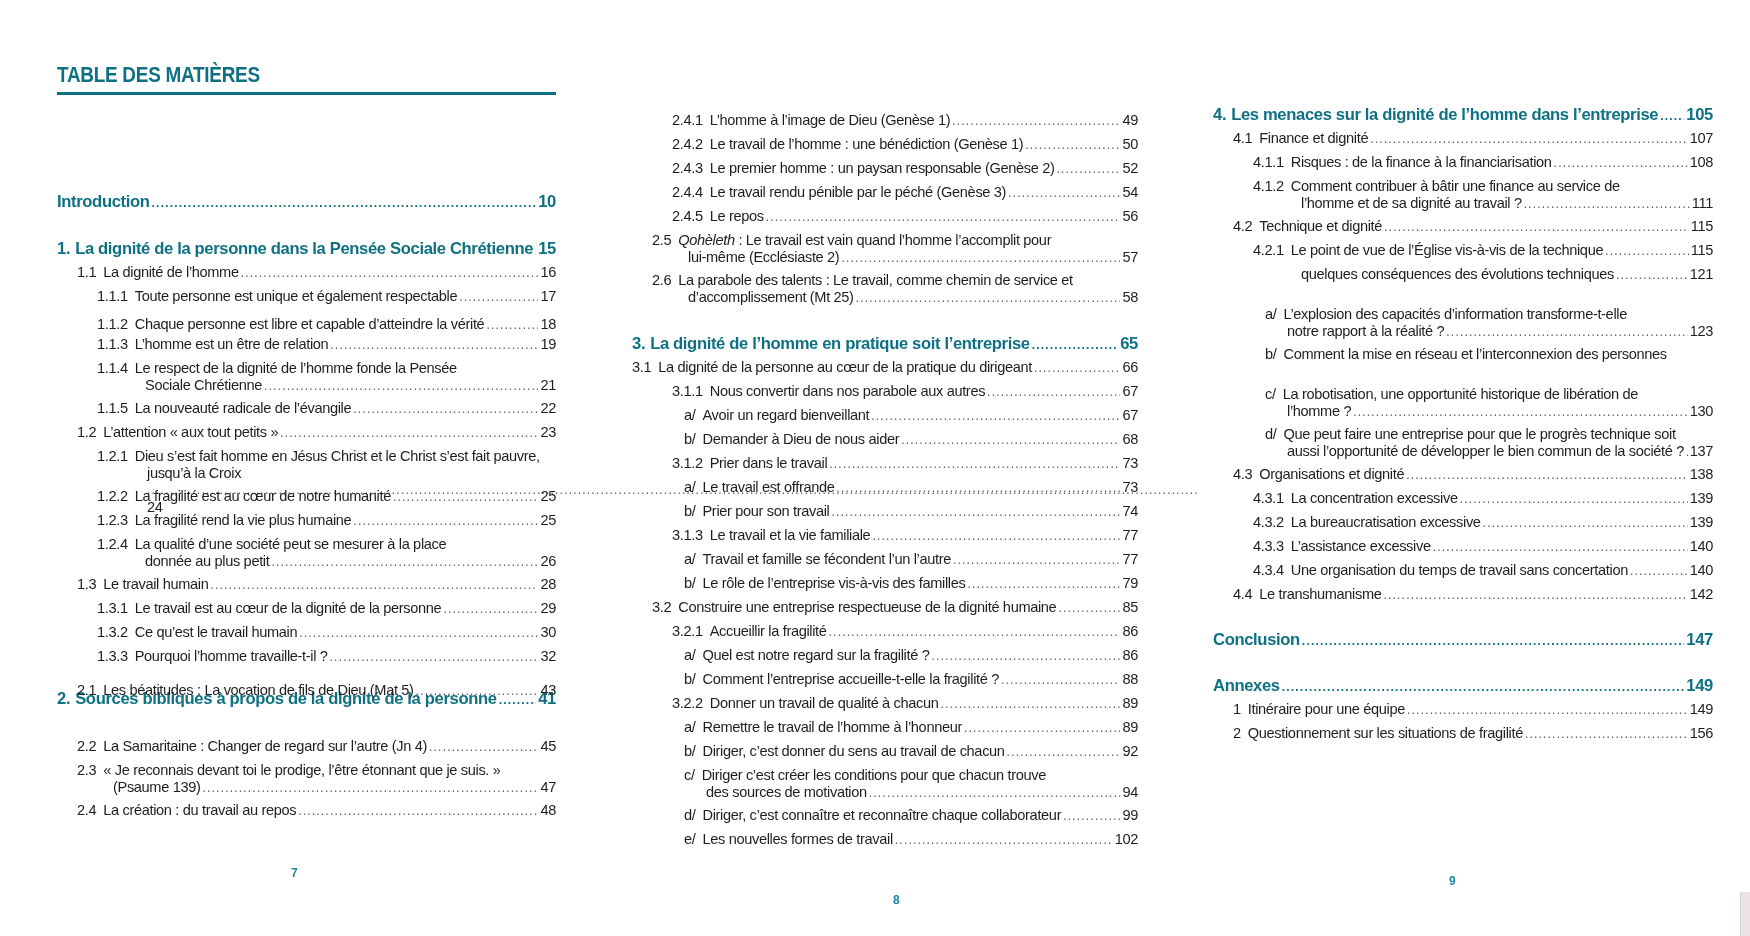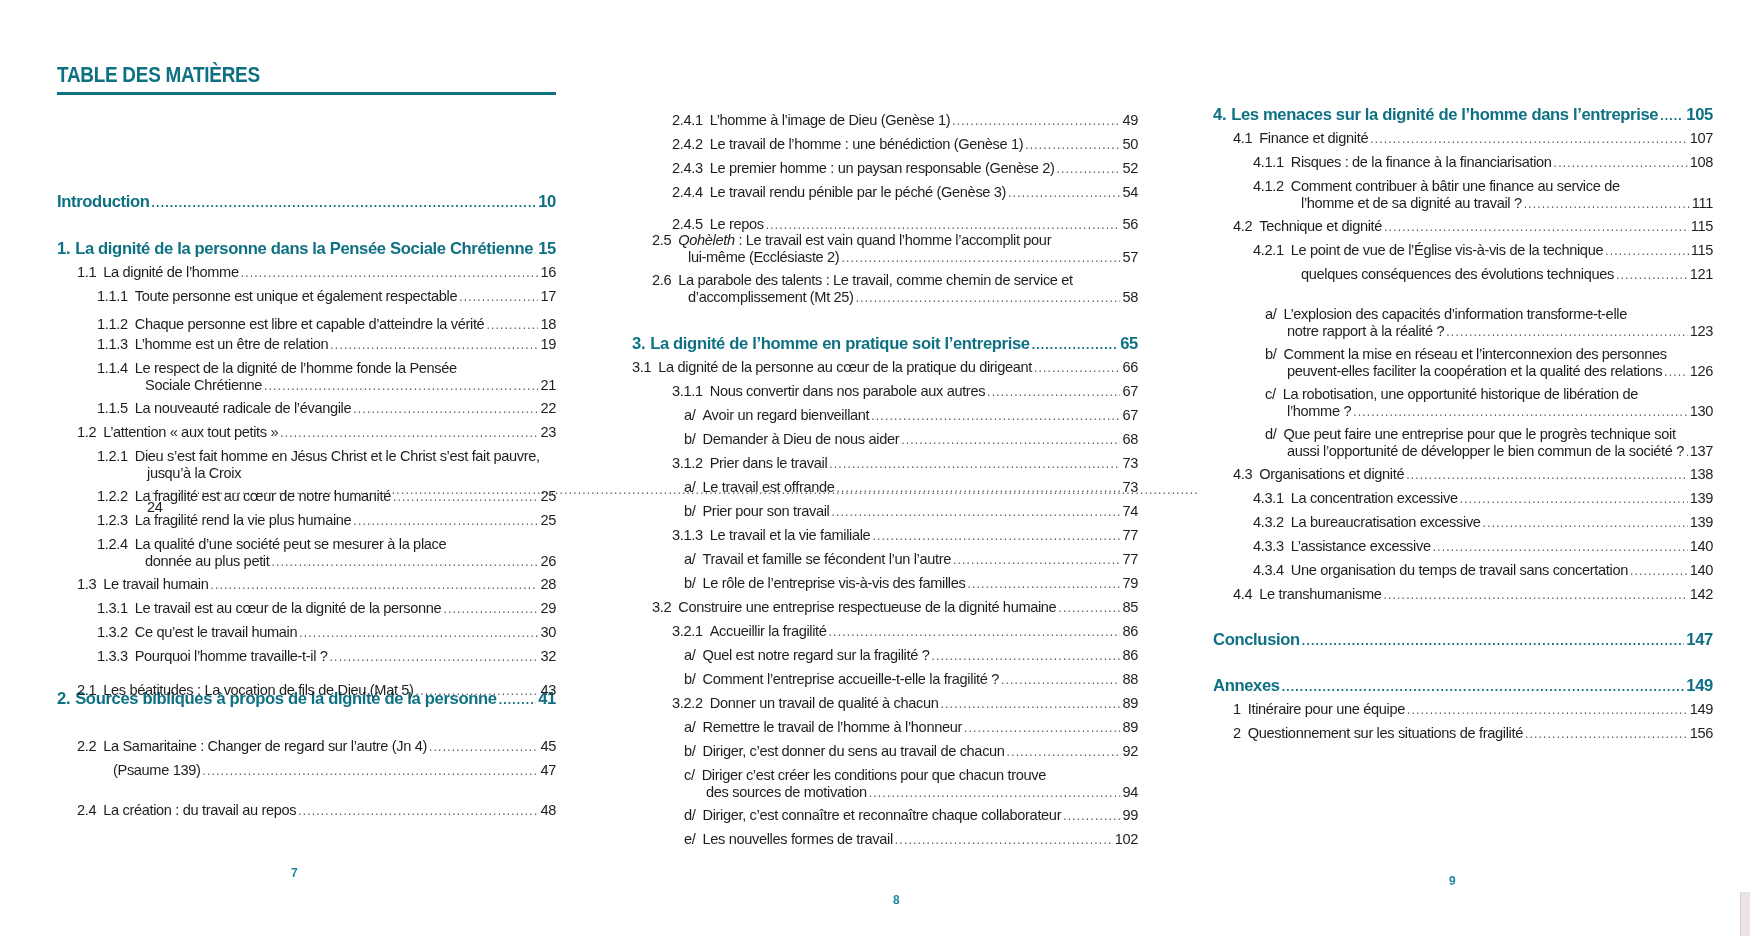--- a/index.html
+++ b/index.html
@@ -193,20 +193,24 @@
       </div>
       <div class="entry" style="left: 77px; width: 479px; top: 738px; letter-spacing: -0.35px;">
         <div class="row">
           <span class="num" style="margin-right: 7px;">2.2</span>
           <span class="label">La Samaritaine : Changer de regard sur l’autre (Jn 4)</span>
           <span class="dots"></span>
           <span class="page">45</span>
         </div>
       </div>
       <div class="entry" style="left: 77px; width: 479px; top: 762px; letter-spacing: -0.35px;">
+        <div class="row">
+          <span class="num" style="margin-right: 7px;">2.3</span>
+          <span class="label">« Je reconnais devant toi le prodige, l’être étonnant que je suis. »</span>
+        </div>
         <div class="row" style="padding-left: 36px;">
           <span class="label">(Psaume 139)</span>
           <span class="dots"></span>
           <span class="page">47</span>
         </div>
       </div>
       <div class="entry" style="left: 77px; width: 479px; top: 802px; letter-spacing: -0.35px;">
         <div class="row">
           <span class="num" style="margin-right: 7px;">2.4</span>
           <span class="label">La création : du travail au repos</span>
@@ -245,21 +249,21 @@
         </div>
       </div>
       <div class="entry" style="left: 89px; width: 466px; top: 184px; letter-spacing: -0.35px;">
         <div class="row">
           <span class="num" style="margin-right: 7px;">2.4.4</span>
           <span class="label">Le travail rendu pénible par le péché (Genèse 3)</span>
           <span class="dots"></span>
           <span class="page">54</span>
         </div>
       </div>
-      <div class="entry" style="left: 89px; width: 466px; top: 216px; letter-spacing: -0.35px;">
+      <div class="entry" style="left: 89px; width: 466px; top: 208px; letter-spacing: -0.35px;">
         <div class="row">
           <span class="num" style="margin-right: 7px;">2.4.5</span>
           <span class="label">Le repos</span>
           <span class="dots"></span>
           <span class="page">56</span>
         </div>
       </div>
       <div class="entry" style="left: 69px; width: 486px; top: 232px; letter-spacing: -0.35px;">
         <div class="row">
           <span class="num" style="margin-right: 7px;">2.5</span>
@@ -526,25 +530,20 @@
           <span class="label">notre rapport à la réalité ?</span>
           <span class="dots"></span>
           <span class="page">123</span>
         </div>
       </div>
       <div class="entry" style="left: 99px; width: 448px; top: 346px; letter-spacing: -0.35px;">
         <div class="row">
           <span class="num" style="margin-right: 7px;">b/</span>
           <span class="label">Comment la mise en réseau et l’interconnexion des personnes</span>
         </div>
-        <div class="row" style="padding-left: 22px;">
-          <span class="label">peuvent-elles faciliter la coopération et la qualité des relations</span>
-          <span class="dots"></span>
-          <span class="page">126</span>
-        </div>
       </div>
       <div class="entry" style="left: 99px; width: 448px; top: 386px; letter-spacing: -0.35px;">
         <div class="row">
           <span class="num" style="margin-right: 7px;">c/</span>
           <span class="label">La robotisation, une opportunité historique de libération de</span>
         </div>
         <div class="row" style="padding-left: 22px;">
           <span class="label">l’homme ?</span>
           <span class="dots"></span>
           <span class="page">130</span>

